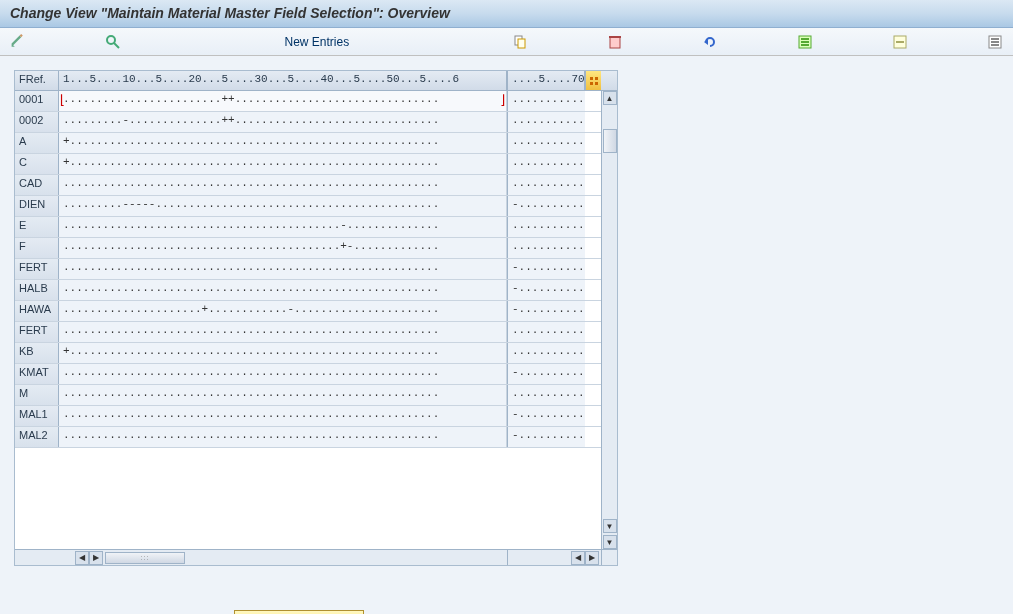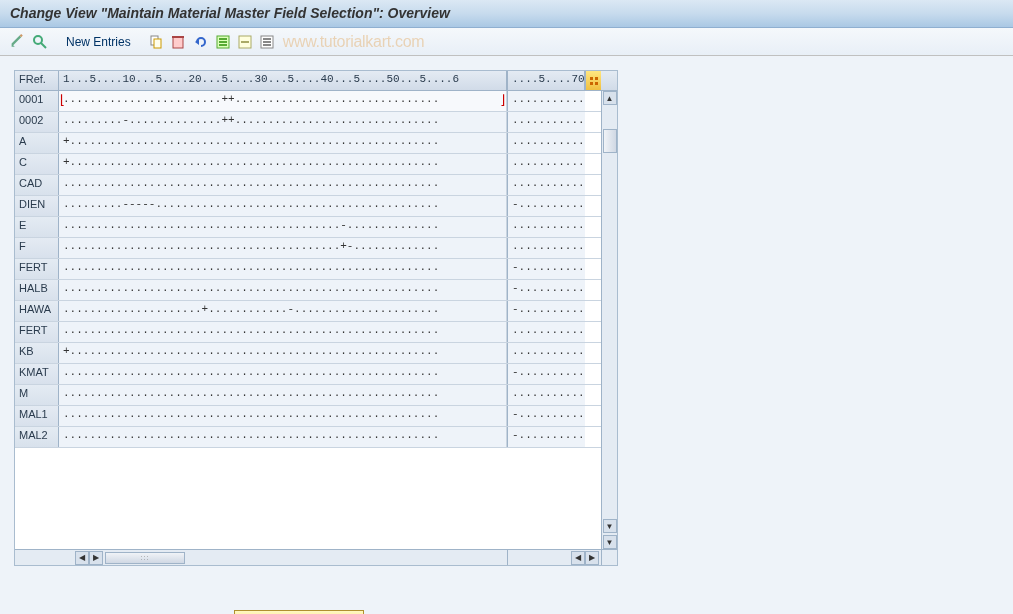--- a/index.html
+++ b/index.html
@@ -22,20 +22,21 @@
       color: #333;
     }
     .toolbar {
       background: linear-gradient(to bottom, #f5f8fb 0%, #e8eff7 100%);
       height: 28px;
       padding: 3px 8px;
       border-bottom: 1px solid #c0c0c0;
       display: flex;
       align-items: center;
       gap: 2px;
+      justify-content: space-between;
     }
     .tb-btn {
       width: 20px;
       height: 20px;
       display: inline-flex;
       align-items: center;
       justify-content: center;
       cursor: pointer;
       border: 1px solid transparent;
     }
@@ -287,21 +288,20 @@
       </svg>
   </div>
   <div class="tb-btn">
     <svg class="icon-svg" viewBox="0 0 16 16">
         <rect x="2" y="2" width="12" height="12" fill="#fff" stroke="#888"></rect>
         <rect x="4" y="4" width="8" height="2" fill="#888"></rect>
         <rect x="4" y="7" width="8" height="2" fill="#888"></rect>
         <rect x="4" y="10" width="8" height="2" fill="#888"></rect>
       </svg>
   </div>
-  <span class="watermark">www.tutorialkart.com</span>
 </div>
 
 <div class="content-area">
 
   <div class="grid-wrap">
     <div class="grid-header">
       <div class="hdr-cell hdr-fref">FRef.</div>
       <div class="hdr-cell hdr-main">1...5....10...5....20...5....30...5....40...5....50...5....6</div>
       <div class="hdr-cell hdr-right">....5....70...9</div>
       <div class="hdr-config">

